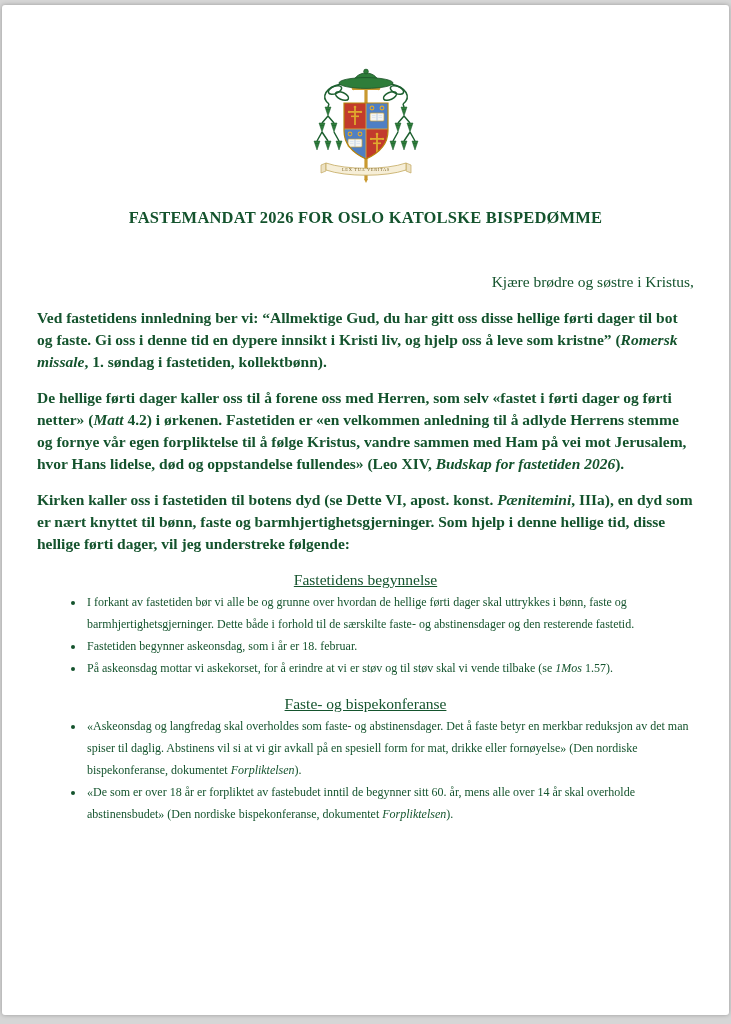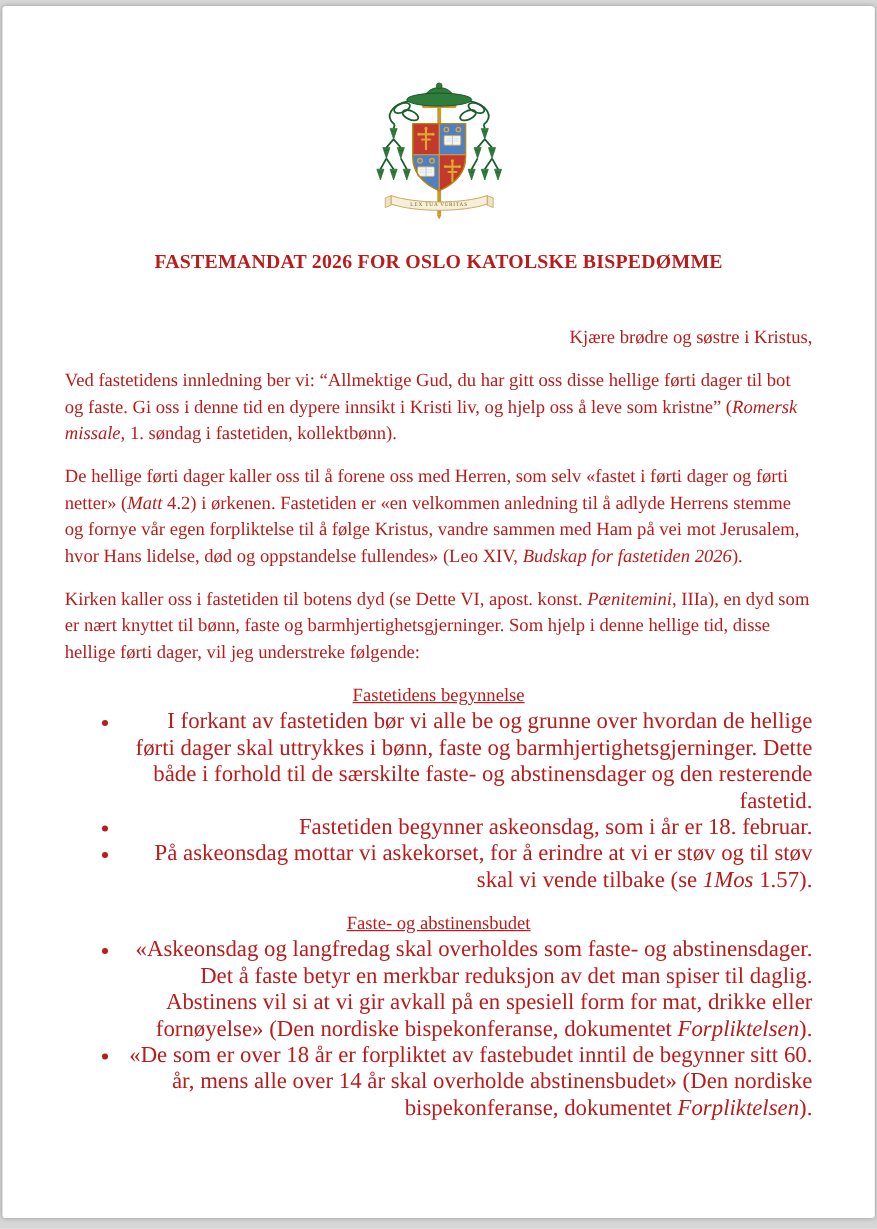--- a/index.html
+++ b/index.html
@@ -12,58 +12,57 @@
   }
   .page {
     position: absolute;
     left: 2px; right: 2px; top: 5px; bottom: 9px;
     background: #ffffff;
     border-radius: 3px;
     box-shadow: 0 0 4px rgba(0,0,0,.28);
     overflow: hidden;
   }
   .content {
-    padding: 0 52px;
-    color: #b91c1c;
+    padding: 0 35px;
+    color: #14532d;
   }
   .crest-wrap {
     text-align: center;
     margin-top: 58px;
     height: 122px;
   }
   h1.doc-title {
     text-align: center;
     font-size: 16.5px;
     line-height: 22px;
     font-weight: bold;
     letter-spacing: .2px;
     margin: 22px 0 0 0;
   }
   p { margin: 0; }
   .greeting { margin-top: 42px; font-size: 15.5px; line-height: 22px; text-align: right; }
-  .para { margin-top: 14px; font-size: 15.5px; line-height: 22px; }
+  .para { margin-top: 14px; font-size: 15.5px; line-height: 22px; font-weight: bold; }
   section { margin-top: 14px; }
   h2.sec-heading {
     font-size: 15.5px;
     line-height: 22px;
     font-weight: normal;
     text-decoration: underline;
     margin: 0;
     text-align: center;
   }
   ul.bullets {
     margin: 0;
     padding: 0 0 0 48px;
     list-style: disc;
   }
   ul.bullets li {
-    font-size: 19px;
+    font-size: 12px;
     line-height: 22px;
     padding-left: 2px;
-    text-align: right;
   }
   .it { font-style: italic; }
   .crest-svg { display: inline-block; }
 </style>
 </head>
 <body>
 
 <div class="page">
   <div class="content">
 
@@ -173,21 +172,21 @@
     <section>
       <h2 class="sec-heading">Fastetidens begynnelse</h2>
       <ul class="bullets">
         <li><span>I forkant av fastetiden bør vi alle be og grunne over hvordan de hellige førti dager skal uttrykkes i bønn, faste og barmhjertighetsgjerninger. Dette både i forhold til de særskilte faste- og abstinensdager og den resterende fastetid.</span></li>
         <li><span>Fastetiden begynner askeonsdag, som i år er 18. februar.</span></li>
         <li><span>På askeonsdag mottar vi askekorset, for å erindre at vi er støv og til støv skal vi vende tilbake (se </span><span class="it">1Mos</span><span> 1.57).</span></li>
       </ul>
     </section>
 
     <section>
-      <h2 class="sec-heading">Faste- og abstinensbudet</h2>
+      <h2 class="sec-heading">Faste- og bispekonferanse</h2>
       <ul class="bullets">
         <li><span>«Askeonsdag og langfredag skal overholdes som faste- og abstinensdager. Det å faste betyr en merkbar reduksjon av det man spiser til daglig. Abstinens vil si at vi gir avkall på en spesiell form for mat, drikke eller fornøyelse» (Den nordiske bispekonferanse, dokumentet </span><span class="it">Forpliktelsen</span><span>).</span></li>
         <li><span>«De som er over 18 år er forpliktet av fastebudet inntil de begynner sitt 60. år, mens alle over 14 år skal overholde abstinensbudet» (Den nordiske bispekonferanse, dokumentet </span><span class="it">Forpliktelsen</span><span>).</span></li>
       </ul>
     </section>
 
   </div>
 </div>
 
 </body></html>

